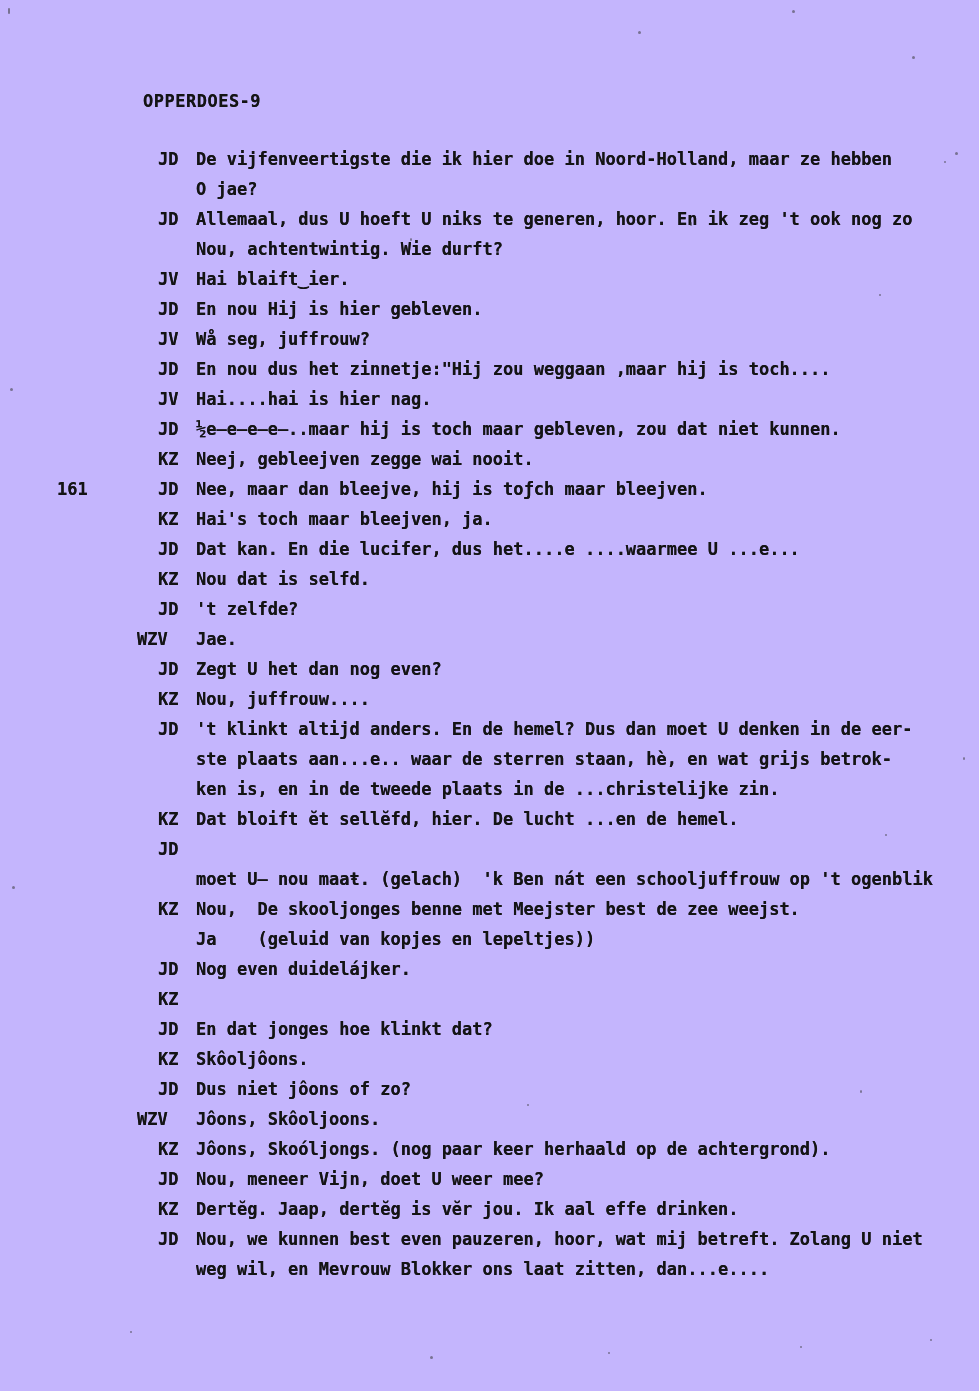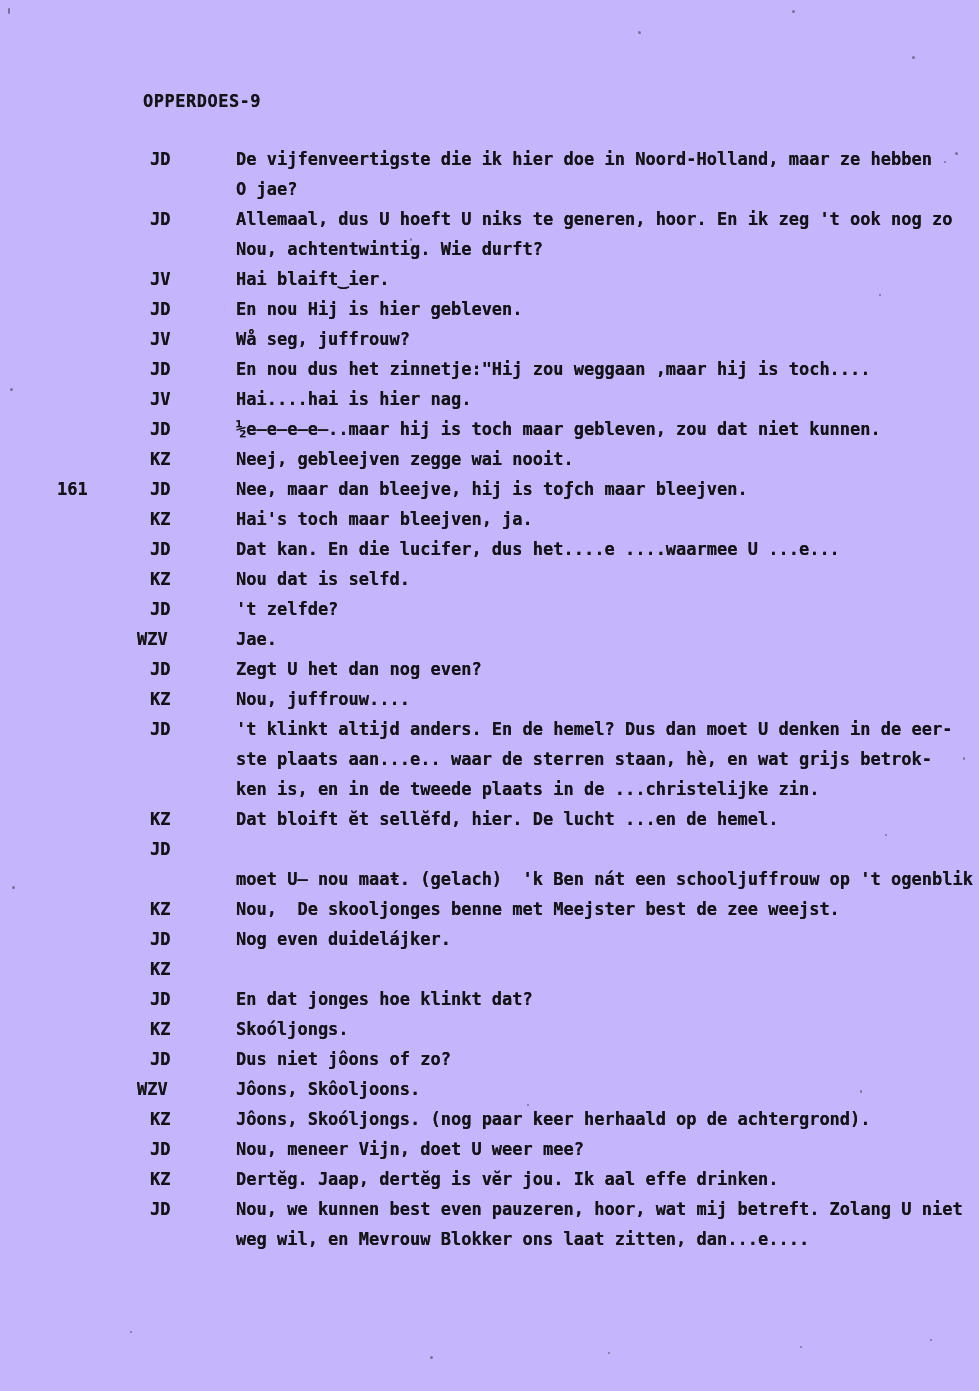--- a/index.html
+++ b/index.html
@@ -19,23 +19,23 @@
     text-shadow: 0 0 0.6px rgba(10,10,10,0.75);
   }
   .header {
     position: absolute; left: 143px; top: 91px;
     letter-spacing: 0.5px;
     white-space: pre;
   }
   .transcript { position: absolute; left: 0; top: 149px; width: 100%; }
   .row { position: relative; height: 30px; }
   .margin  { position: absolute; left: 57px;  white-space: pre; }
-  .speaker { position: absolute; left: 150px; white-space: pre; }
+  .speaker { position: absolute; left: 158px; white-space: pre; }
   .speaker.wide { left: 137px; }
-  .text    { position: absolute; left: 196px; white-space: pre; margin-left: 40px; }
+  .text    { position: absolute; left: 196px; white-space: pre; }
   .speck {
     position: absolute; background: #3a3a3a;
     border-radius: 50%; opacity: 0.55;
   }
 </style>
 </head>
 <body>
 
 <div class="page">
   <div class="header">OPPERDOES-9</div>
@@ -134,33 +134,36 @@
         <span class="speaker">JD</span>
       </div>
       <div class="row">
         <span class="text">moet U̶ nou maaŧ. (gelach)  'k Ben nát een schooljuffrouw op 't ogenblik</span>
       </div>
       <div class="row">
         <span class="speaker">KZ</span>
         <span class="text">Nou,  De skooljonges benne met Meejster best de zee weejst.</span>
       </div>
       <div class="row">
+        <span class="text">Ja    (geluid van kopjes en lepeltjes))</span>
+      </div>
+      <div class="row">
         <span class="speaker">JD</span>
         <span class="text">Nog even duidelájker.</span>
       </div>
       <div class="row">
         <span class="speaker">KZ</span>
       </div>
       <div class="row">
         <span class="speaker">JD</span>
         <span class="text">En dat jonges hoe klinkt dat?</span>
       </div>
       <div class="row">
         <span class="speaker">KZ</span>
-        <span class="text">Skoóljongs.</span>
+        <span class="text">Skôoljôons.</span>
       </div>
       <div class="row">
         <span class="speaker">JD</span>
         <span class="text">Dus niet jôons of zo?</span>
       </div>
       <div class="row">
         <span class="speaker wide">WZV</span>
         <span class="text">Jôons, Skôoljoons.</span>
       </div>
       <div class="row">

